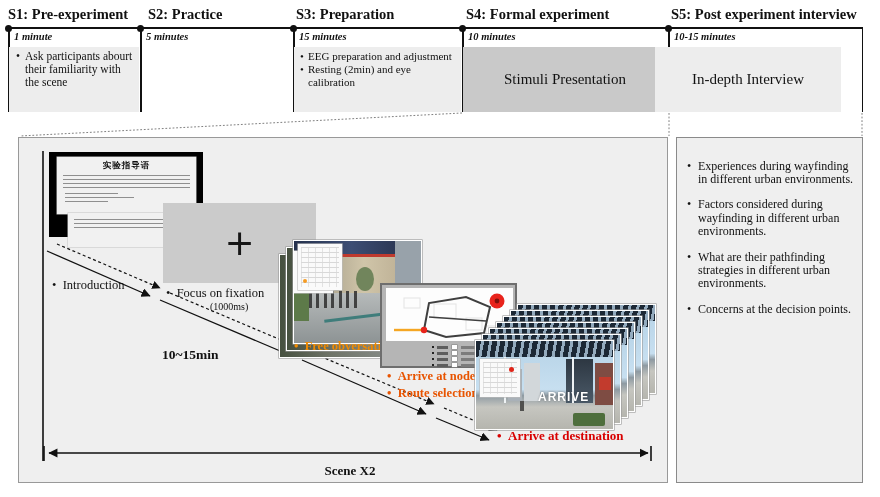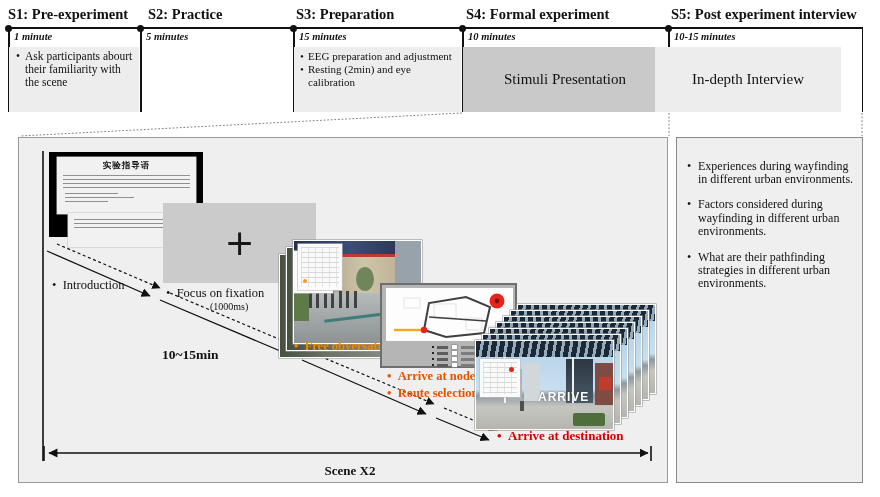--- a/index.html
+++ b/index.html
@@ -159,20 +159,21 @@
   <div class="stage-box center" style="left:655px;width:186px">
     <span>In-depth Interview</span>
   </div>
 
   <div id="main-panel"></div>
 
   <div id="interview-panel">
     <div class="iv-item">Experiences during wayfinding in different urban environments.</div>
     <div class="iv-item" style="margin-bottom:13px">Factors considered during wayfinding in different urban environments.</div>
     <div class="iv-item" style="">What are their pathfinding strategies in different urban environments.</div>
+    <div class="iv-item">Concerns at the decision points.</div>
   </div>
 
   <svg id="wires" width="880" height="497">
     <defs>
       <marker id="ah" markerWidth="9" markerHeight="8" refX="6.5" refY="3.5" orient="auto">
         <path d="M0,0 L7,3.5 L0,7 Z" fill="#111"></path>
       </marker>
       <marker id="ahs" markerWidth="9" markerHeight="8" refX="0.5" refY="3.5" orient="auto">
         <path d="M7,0 L0,3.5 L7,7 Z" fill="#111"></path>
       </marker>

